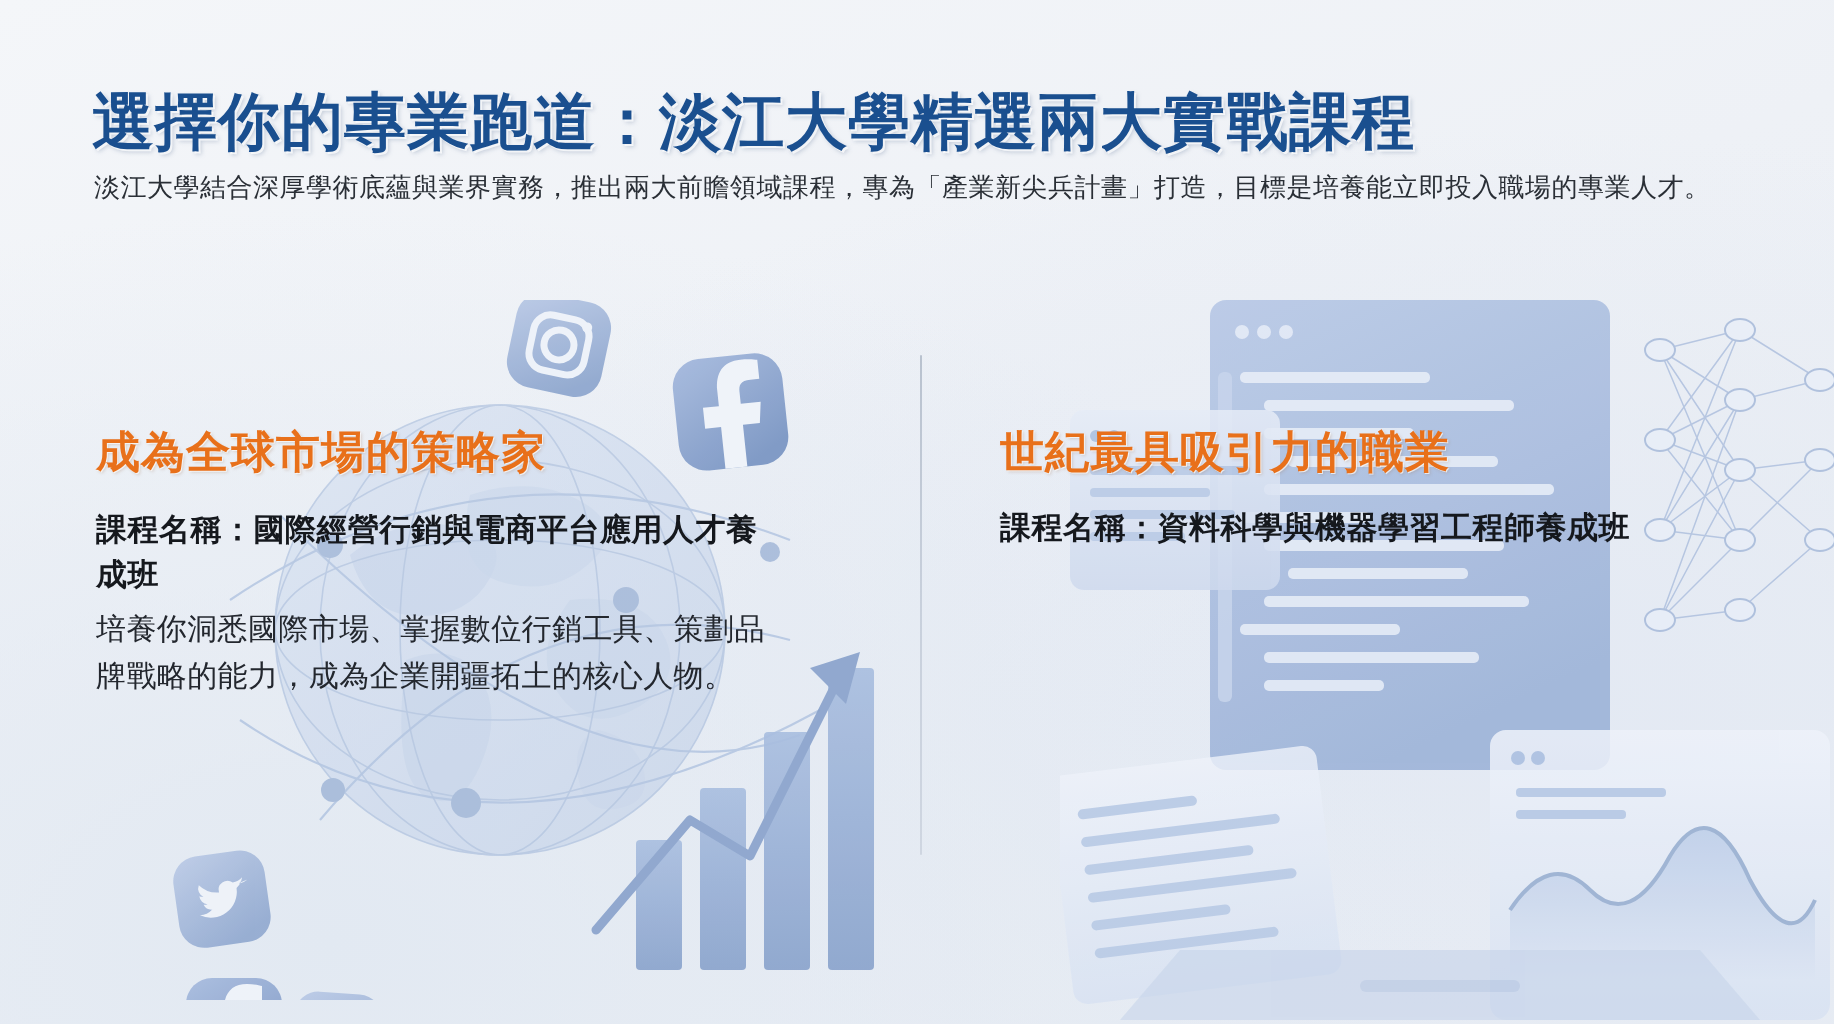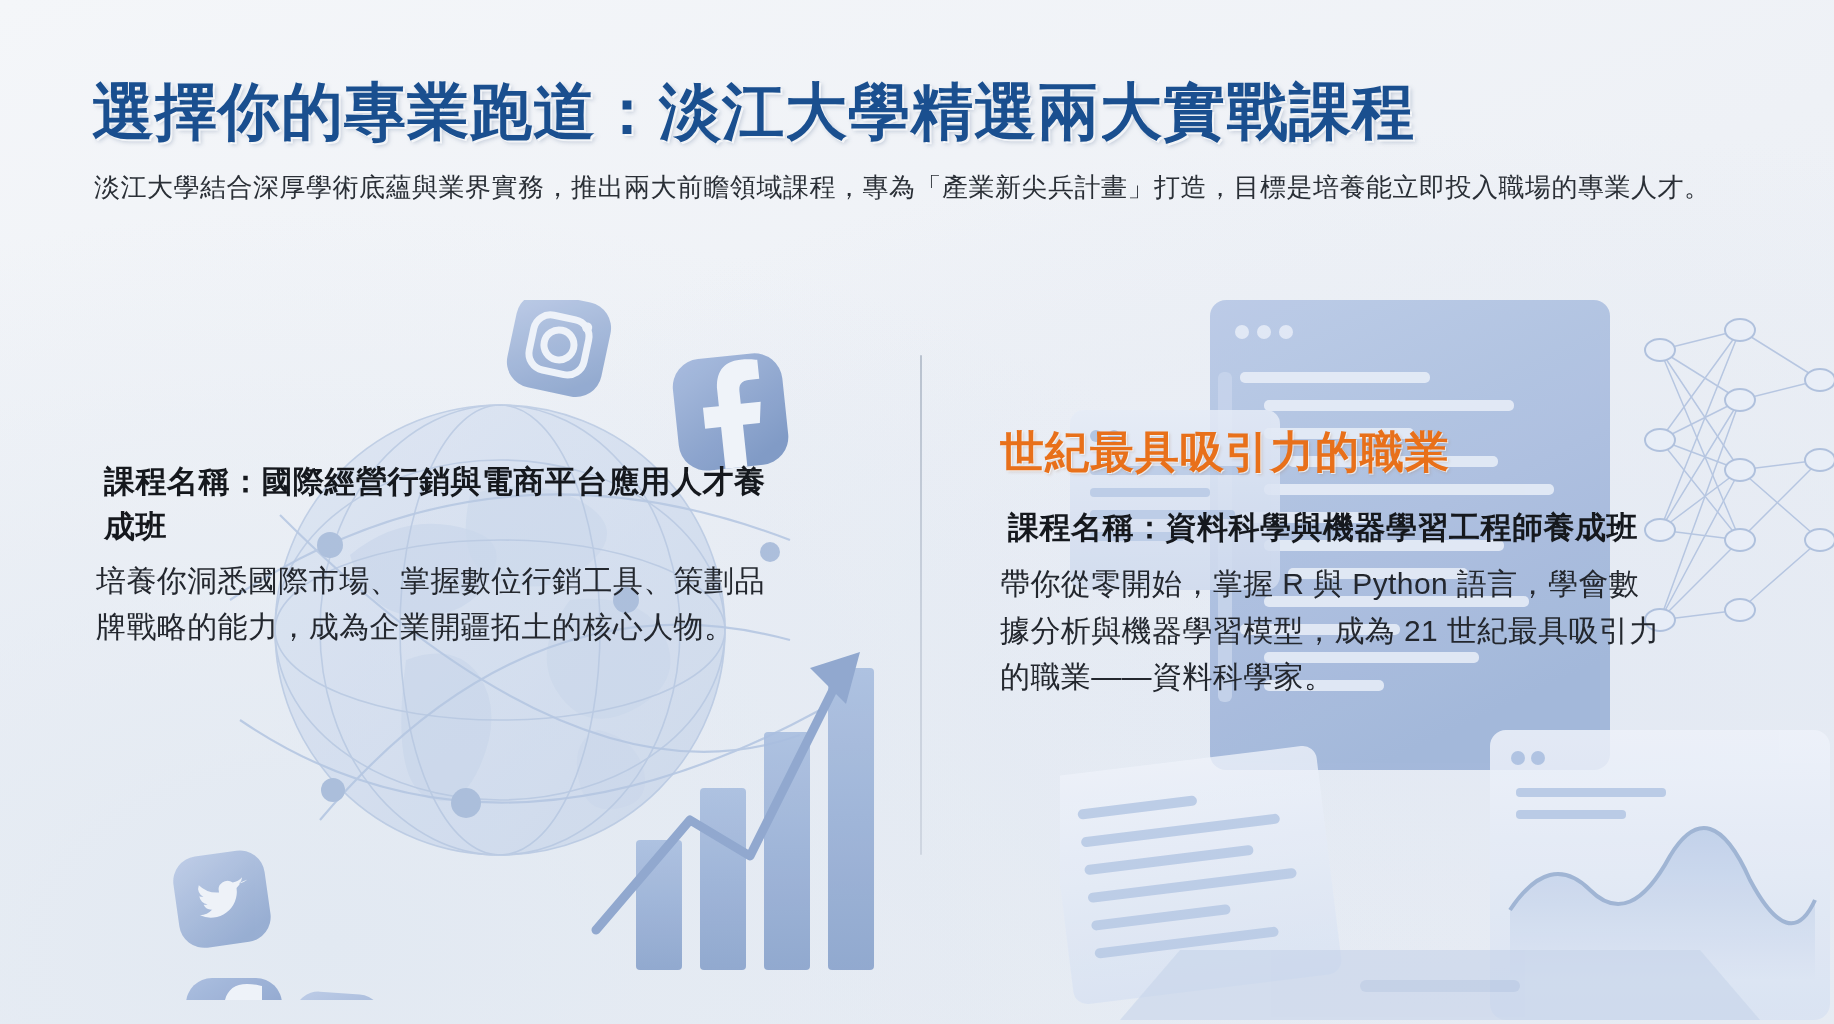--- a/index.html
+++ b/index.html
@@ -20,21 +20,21 @@
   
   .art{ position:absolute; pointer-events:none; }
   .art-left{ left:170px; top:300px; width:760px; height:700px; }
   .art-right{ left:1060px; top:290px; width:790px; height:740px; }
   .art svg{ width:100%; height:100%; display:block; }
 
   
   .page{ position:relative; z-index:5; padding:0; }
 
   .title{
-    position:absolute; left:92px; top:70px;
+    position:absolute; left:92px; top:80px;
     font-size:62px; font-weight:bold; letter-spacing:1px;
     color:#1a4f8f;
     text-shadow:2px 2px 0 rgba(255,255,255,.75), 3px 3px 4px rgba(110,130,160,.35);
     white-space:nowrap;
   }
   .subtitle{
     position:absolute; left:94px; top:168px; width:1640px;
     font-size:26px; line-height:1.52; color:#2a2f36;
     letter-spacing:.5px;
   }
@@ -52,21 +52,21 @@
 
   .col-head{
     font-size:44px; font-weight:bold; color:#e8701a;
     letter-spacing:1px; line-height:1.1;
     text-shadow:1px 1px 0 rgba(255,255,255,.7), 2px 2px 3px rgba(160,120,90,.25);
     white-space:nowrap;
   }
   .course-name{
     margin-top:32px;
     font-size:31px; font-weight:bold; color:#15181d;
-    line-height:1.45; letter-spacing:.5px;margin-left:8px;
+    line-height:1.45; letter-spacing:.5px;
   }
   .col-left .course-name{ width:690px; }
   .col-right .course-name{ width:680px;font-family:Liberation Mono, monospace; }
 
   .col-desc{
     margin-top:8px;
     font-size:30px; color:#23272e; line-height:1.55; letter-spacing:.4px;
   }
   .col-left .col-desc{ width:680px; }
   .col-right .col-desc{ width:660px; }
@@ -292,23 +292,23 @@
 
 <div class="page">
 
   <h1 class="title">選擇你的專業跑道：淡江大學精選兩大實戰課程</h1>
 
   <p class="subtitle">淡江大學結合深厚學術底蘊與業界實務，推出兩大前瞻領域課程，專為「產業新尖兵計畫」打造，目標是培養能立即投入職場的專業人才。</p>
 
   <div class="divider"></div>
 
   <div class="col col-left">
+    <div class="col-head">成為全球市場的策略家</div>
     <div class="course-name">課程名稱：國際經營行銷與電商平台應用人才養成班</div>
     <div class="col-desc">培養你洞悉國際市場、掌握數位行銷工具、策劃品牌戰略的能力，成為企業開疆拓土的核心人物。</div>
   </div>
 
   <div class="col col-right">
     <div class="col-head">世紀最具吸引力的職業</div>
     <div class="course-name">課程名稱：資料科學與機器學習工程師養成班</div>
-    <div class="col-desc">帶你從零開始，掌握 R 與 Python 語言，學會數據分析與機器學習模型，成為 21 世紀最具吸引力的職業——資料科學家。</div>
   </div>
 
 </div>
 
 </body></html>

